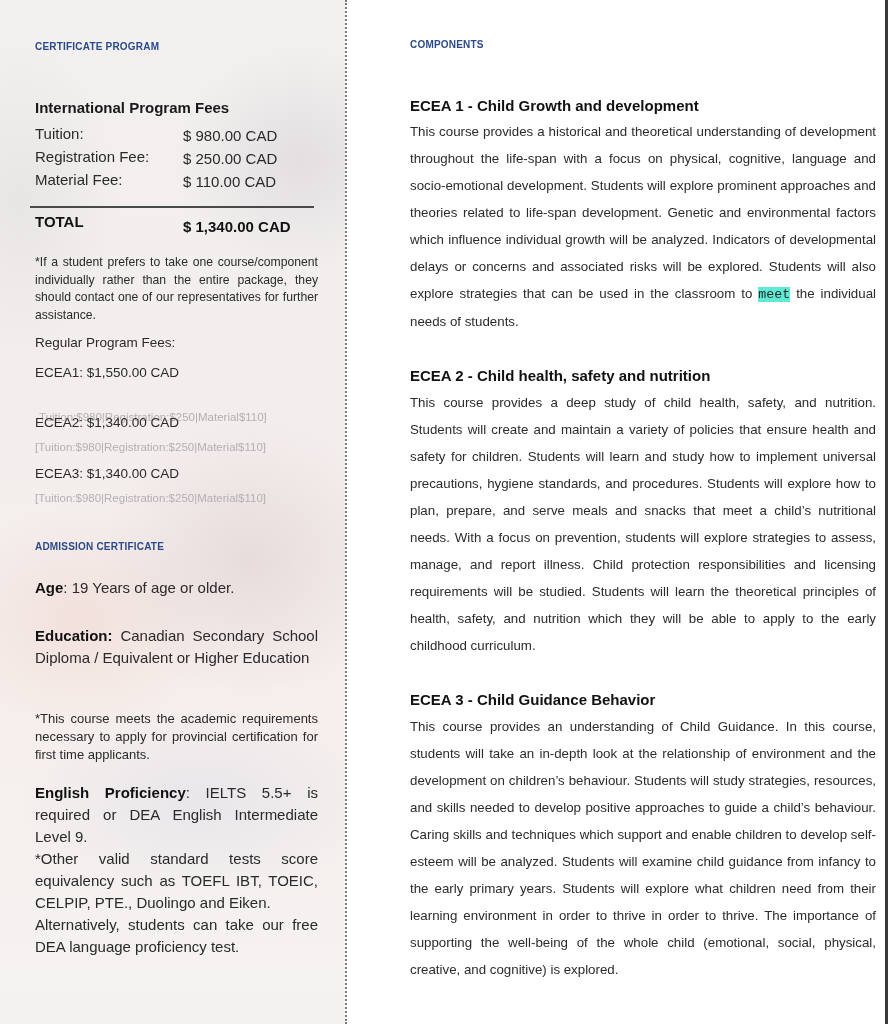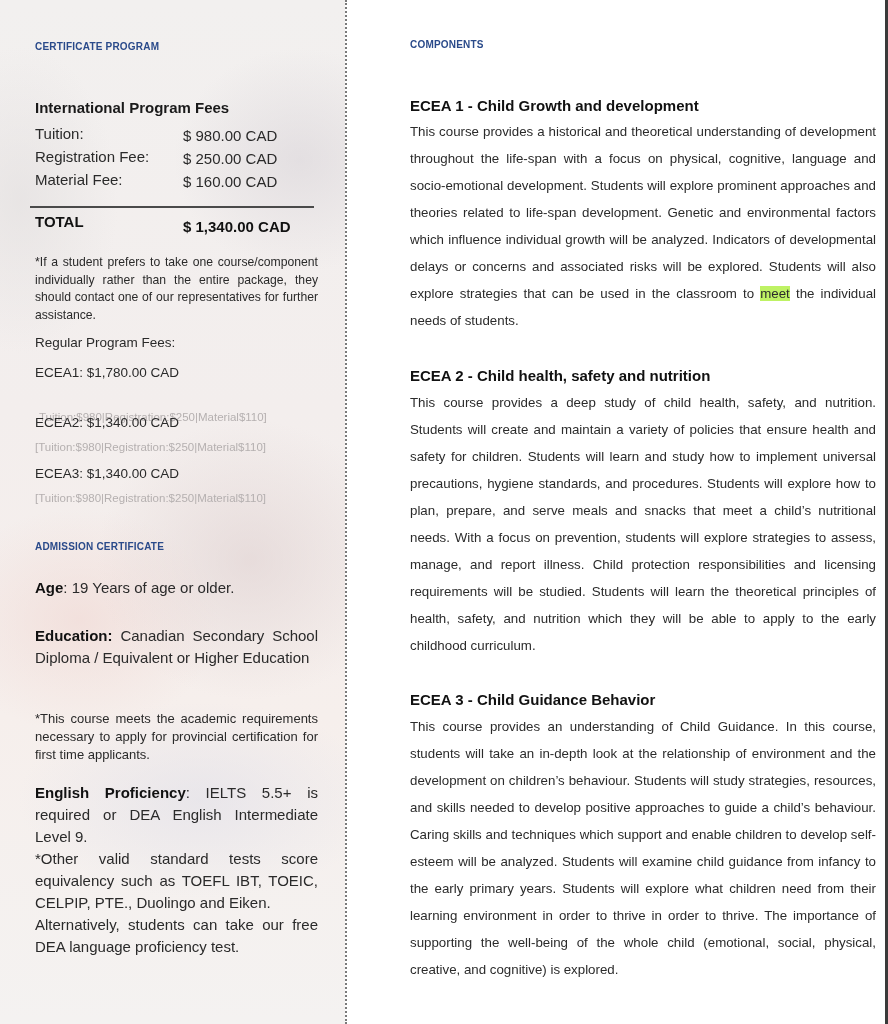--- a/index.html
+++ b/index.html
@@ -42,21 +42,21 @@
   .req { font-size: 15px; line-height: 22px; text-align: justify; color: #2a2a2a; }
   .req b { color: #111; }
   .note2 { font-size: 13px; line-height: 18px; text-align: justify; color: #2a2a2a; }
 
   .rc { position: absolute; left: 380px; width: 466px; margin-left: 30px; }
   .comp-title { font-weight: bold; font-size: 15px; color: #111; }
   .para {
     font-size: 13.3px; line-height: 27px; text-align: justify; text-align-last: left;
     color: #2b2b2b;
   }
-  .hl { background: #bef264; }
+  .hl { background: #5eead4; font-family: Liberation Mono, monospace; }
 </style>
 </head>
 <body>
 
 <div class="left"></div>
 <div class="vdivider"></div>
 <div class="rborder"></div>
 
 <div class="lc heading-blue" style="top:41px;">CERTIFICATE PROGRAM</div>
 
@@ -65,35 +65,35 @@
 <div class="fee-row" style="top:125px;">
   <span>Tuition:</span>
   <span class="amt">$ 980.00 CAD</span>
 </div>
 <div class="fee-row" style="top:148px;">
   <span>Registration Fee:</span>
   <span class="amt">$ 250.00 CAD</span>
 </div>
 <div class="fee-row" style="top:171px;">
   <span>Material Fee:</span>
-  <span class="amt">$ 160.00 CAD</span>
+  <span class="amt">$ 110.00 CAD</span>
 </div>
 
 <div class="rule" style="top:206px;"></div>
 
 <div class="fee-row total" style="top:213px;">
   <span>TOTAL</span>
   <span class="amt" style="top:5px;">$ 1,340.00 CAD</span>
 </div>
 
 <div class="lc note" style="top:254px;">*If a student prefers to take one course/component individually rather than the entire package, they should contact one of our representatives for further assistance.</div>
 
 <div class="lc reg" style="top:335px;">Regular Program Fees:</div>
 
-<div class="lc reg" style="top:365px;">ECEA1: $1,780.00 CAD</div>
+<div class="lc reg" style="top:365px;">ECEA1: $1,550.00 CAD</div>
 <div class="lc sub" style="top:391px; left:39px;margin-top:20px;">Tuition:$980|Registration:$250|Material$110]</div>
 <div class="lc reg" style="top:415px;">ECEA2: $1,340.00 CAD</div>
 <div class="lc sub" style="top:441px;">[Tuition:$980|Registration:$250|Material$110]</div>
 <div class="lc reg" style="top:466px;">ECEA3: $1,340.00 CAD</div>
 <div class="lc sub" style="top:492px;">[Tuition:$980|Registration:$250|Material$110]</div>
 
 <div class="lc heading-blue" style="top:541px;">ADMISSION CERTIFICATE</div>
 
 <div class="lc req" style="top:577px;"><b>Age</b><span>: 19 Years of age or older.</span></div>
 

